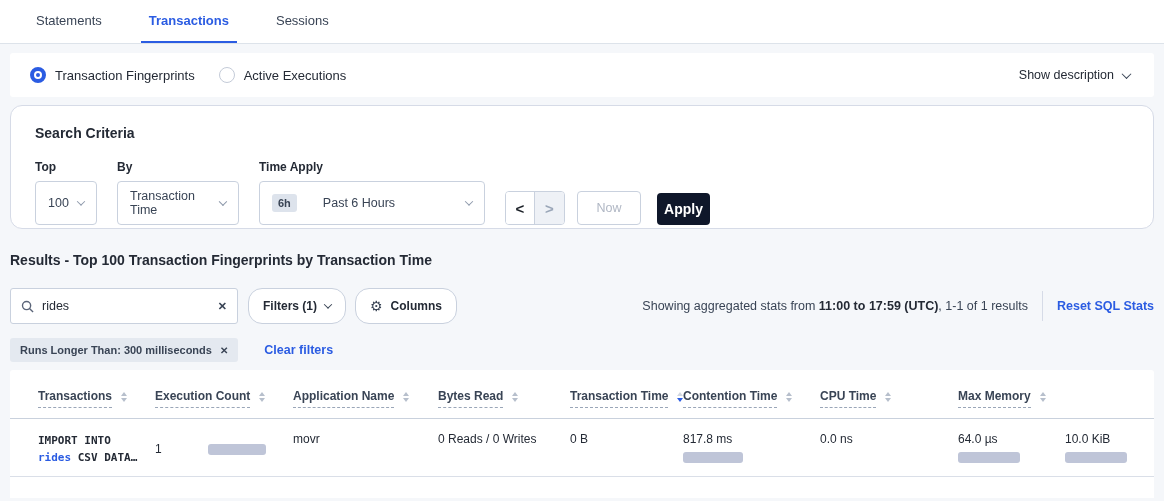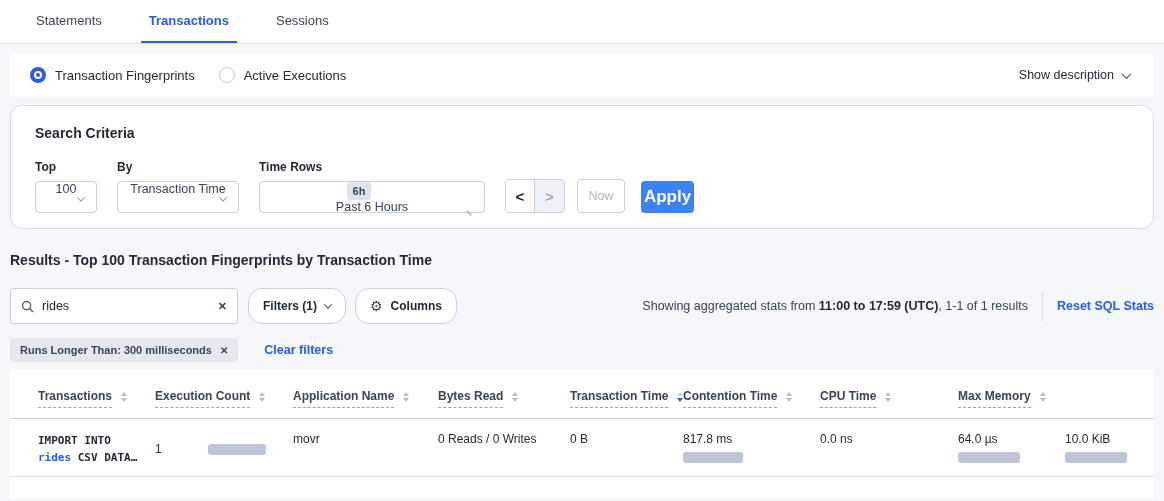--- a/index.html
+++ b/index.html
@@ -22,32 +22,32 @@
   .show-desc { margin-left:auto; font-size:12.5px; color:#242a35; display:flex; align-items:center; gap:9px; cursor:pointer; }
   .chev { width:7px; height:7px; border-right:1.5px solid #394455; border-bottom:1.5px solid #394455; transform:rotate(45deg) translate(-1px,-1px); display:inline-block; }
   .chev.sm { width:6px; height:6px; border-color:#8e99ab; }
 
   
   .criteria-card { background:#fff; border:1px solid #d6dbe7; border-radius:12px; margin:8px 10px 0 10px; height:124px; padding:19px 24px 0 24px; }
   .criteria-title { font-size:14px; font-weight:700; color:#242a35; }
   .criteria-row { display:flex; align-items:flex-end; margin-top:19px; }
   .field { margin-right:20px; }
   .field-label { font-size:12px; font-weight:700; color:#242a35; margin-bottom:7px; }
-  .select { background:#fff; border:1px solid #c9d1de; border-radius:4px; height:32px; display:flex; align-items:center; padding:0 12px; font-size:12.5px; color:#394455; cursor:pointer;flex-direction:column; }
+  .select { background:#fff; border:1px solid #c9d1de; border-radius:4px; height:44px; display:flex; align-items:center; padding:0 12px; font-size:12.5px; color:#394455; cursor:pointer; }
   .select .chev.sm { margin-left:auto; }
   .sel-top { width:62px; }
   .sel-by { width:122px; }
   .sel-range { width:226px; }
   .range-badge { background:#dde3ec; color:#394455; font-size:11px; font-weight:700; border-radius:3px; padding:3px 6px; margin-right:26px; }
   .arrow-group { display:flex; border:1px solid #c9d1de; border-radius:4px; overflow:hidden; height:34px; margin-right:12px; }
   .arrow-btn { width:29px; display:flex; align-items:center; justify-content:center; font-size:15px; font-weight:700; cursor:pointer; }
   .arrow-btn.prev { background:#fff; color:#1b2027; border-right:1px solid #c9d1de; }
   .arrow-btn.next { background:#eef1f6; color:#9aa6b8; cursor:default; }
-  .now-btn { height:34px; width:48px; background:#fff; border:1px solid #c9d1de; border-radius:4px; color:#b0b7c4; font-size:12.5px; margin-right:16px; display:flex; align-items:center; justify-content:center; }
-  .apply-btn { height:32px; width:53px; background:#3b82f6; border:none; border-radius:4px; color:#fff; font-size:17px; font-weight:700; cursor:pointer; display:flex; align-items:center; justify-content:center;text-align:center; }
+  .now-btn { height:34px; width:64px; background:#fff; border:1px solid #c9d1de; border-radius:4px; color:#b0b7c4; font-size:12.5px; margin-right:16px; display:flex; align-items:center; justify-content:center; }
+  .apply-btn { height:32px; width:53px; background:#0f172a; border:none; border-radius:4px; color:#fff; font-size:14px; font-weight:700; cursor:pointer; display:flex; align-items:center; justify-content:center;text-align:center; }
 
   
   .results-title { margin:23px 0 0 10px; font-size:14px; font-weight:700; color:#242a35; }
   .controls-row { display:flex; align-items:center; margin:20px 10px 0 10px; height:36px; }
   .search-box { width:228px; height:36px; background:#fff; border:1px solid #c9d1de; border-radius:3px; display:flex; align-items:center; padding:0 10px; }
   .search-box input { border:none; outline:none; flex:1; font-size:12.5px; color:#242a35; font-family:"Liberation Sans",sans-serif; margin-left:8px; background:transparent; }
   .xicon { color:#394455; font-size:11px; font-weight:700; cursor:pointer; }
   .ctl-btn { height:36px; background:#fff; border:1px solid #c9d1de; border-radius:14px; display:flex; align-items:center; gap:8px; font-size:12px; font-weight:700; color:#242a35; padding:0 14px; margin-left:10px; cursor:pointer; }
   .ctl-btn.columns { margin-left:9px; }
   .gear { font-size:14px; color:#394455; font-weight:400; }
@@ -120,21 +120,21 @@
       </div>
     </div>
     <div class="field">
       <div class="field-label">By</div>
       <div class="select sel-by">
         <span>Transaction Time</span>
         <span class="chev sm"></span>
       </div>
     </div>
     <div class="field">
-      <div class="field-label">Time Rows</div>
+      <div class="field-label">Time Apply</div>
       <div class="select sel-range">
         <span class="range-badge">6h</span>
         <span>Past 6 Hours</span>
         <span class="chev sm"></span>
       </div>
     </div>
     <div class="arrow-group">
       <div class="arrow-btn prev">&lt;</div>
       <div class="arrow-btn next">&gt;</div>
     </div>

